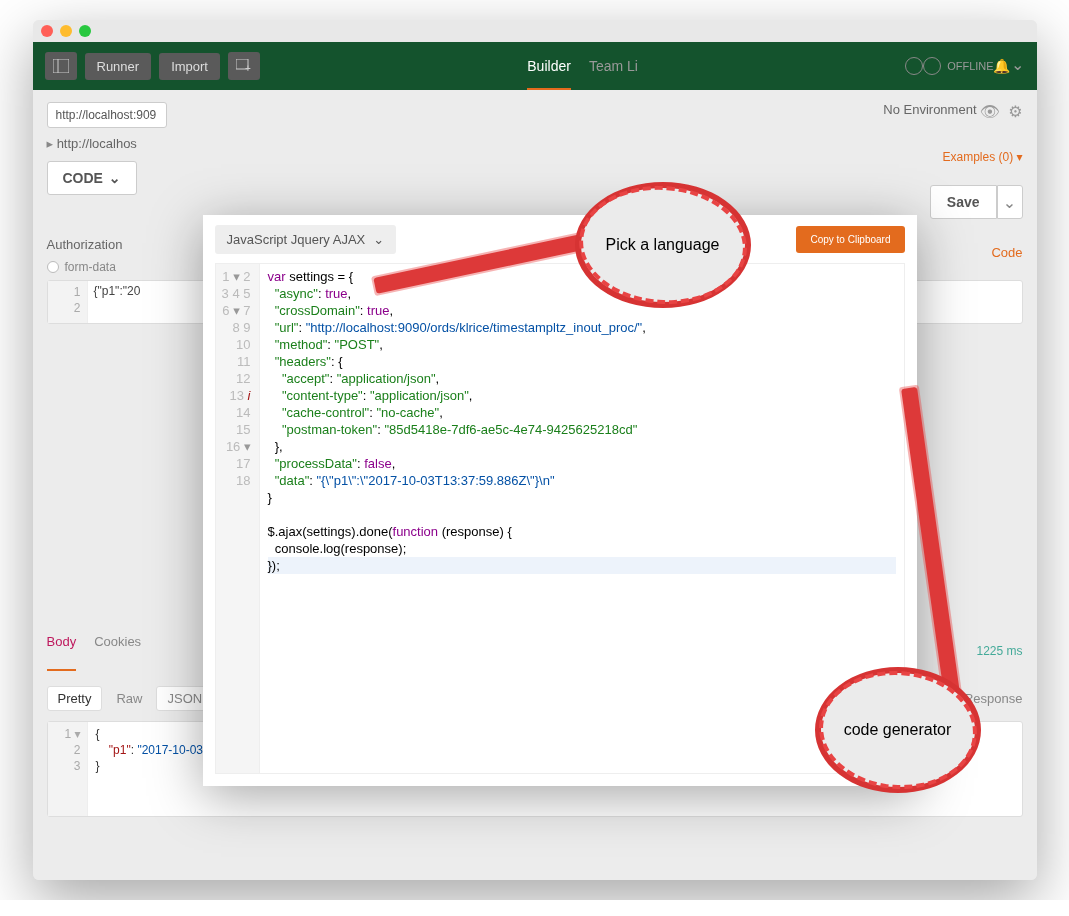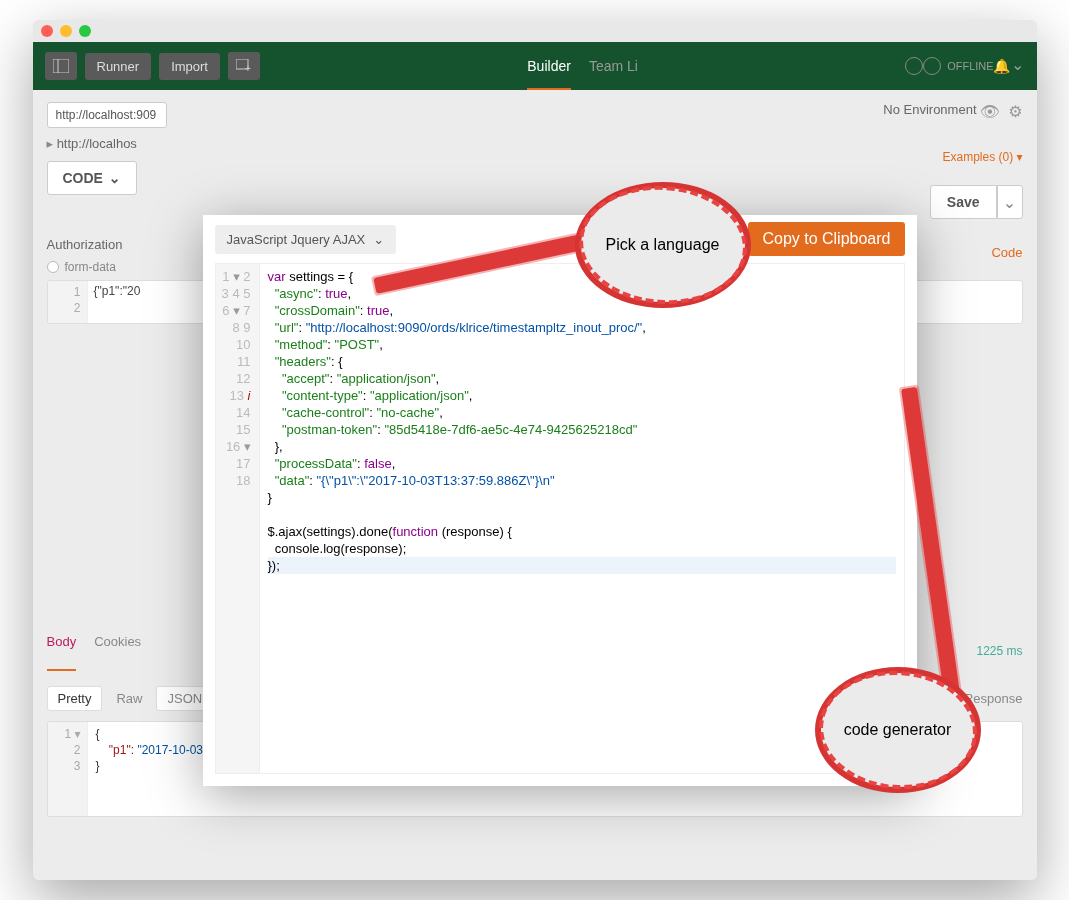--- a/index.html
+++ b/index.html
@@ -112,21 +112,21 @@
   }
   .modal-close { margin-left:auto; color:#ccc; font-size:18px; cursor:pointer;}
   .modal-bar {
     height:48px; display:flex; align-items:center; padding:0 12px; gap:0;
   }
   .lang-pick {
     background:#eee; border-radius:3px; padding:7px 12px; font-size:13px; color:#555;
     display:flex; align-items:center; gap:8px;
   }
   .copy-btn {
-    margin-left:auto; background:#e36b1e; color:#fff; font-size:16px; font-weight:500;
+    margin-left:auto; background:#e36b1e; color:#fff; font-size:10px; font-weight:500;
     padding:8px 14px; border-radius:3px;
   }
   .code-box {
     flex:1; margin:0 12px 12px 12px; border:1px solid #eee;
     font-family: Menlo, Consolas, monospace; font-size:13px;
     display:flex; overflow:hidden;
   }
   .code-gutter {
     width:44px; background:#f5f5f5; text-align:right; padding:4px 8px 4px 4px;
     color:#bbb; line-height:17px; border-right:1px solid #eee;

